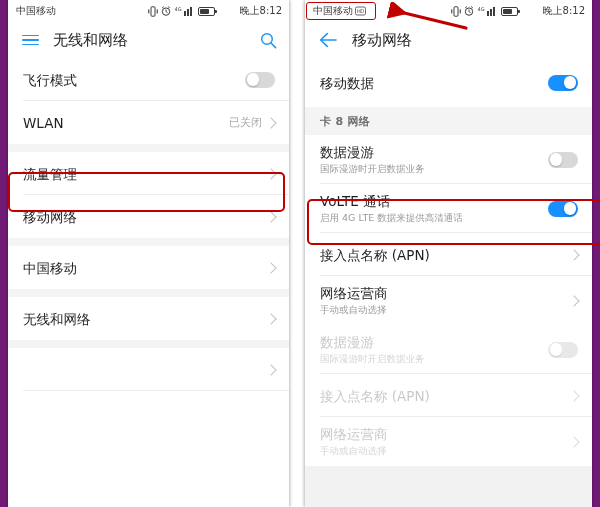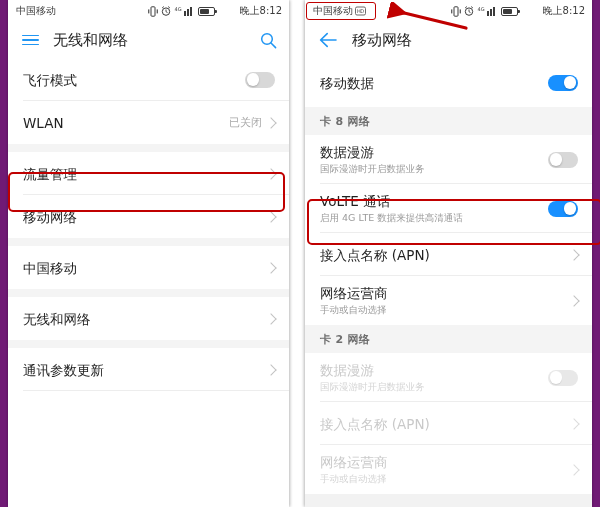--- a/index.html
+++ b/index.html
@@ -328,23 +328,20 @@
             <div class="row-title">无线和网络</div>
           </div>
           <div class="chev"></div>
         </div>
       </div>
 
       <div class="gap"></div>
 
       <div class="group">
         <div class="row row-divider">
-          <div class="row-texts">
-            <div class="row-title">通讯参数更新</div>
-          </div>
           <div class="chev"></div>
         </div>
       </div>
 
       <div style="background:#ffffff;height:160px;"></div>
     </div>
   </div>
 
   <div class="spacer"></div>
 
@@ -428,21 +425,20 @@
         </div>
         <div class="row two-line">
           <div class="row-texts">
             <div class="row-title">网络运营商</div>
             <div class="row-sub">手动或自动选择</div>
           </div>
           <div class="chev"></div>
         </div>
       </div>
 
-      <div class="section-header">卡 2 网络</div>
       <div class="group disabled">
         <div class="row two-line row-divider">
           <div class="row-texts">
             <div class="row-title">数据漫游</div>
             <div class="row-sub">国际漫游时开启数据业务</div>
           </div>
           <div class="toggle">
               <div class="knob"></div>
             </div>
         </div>

